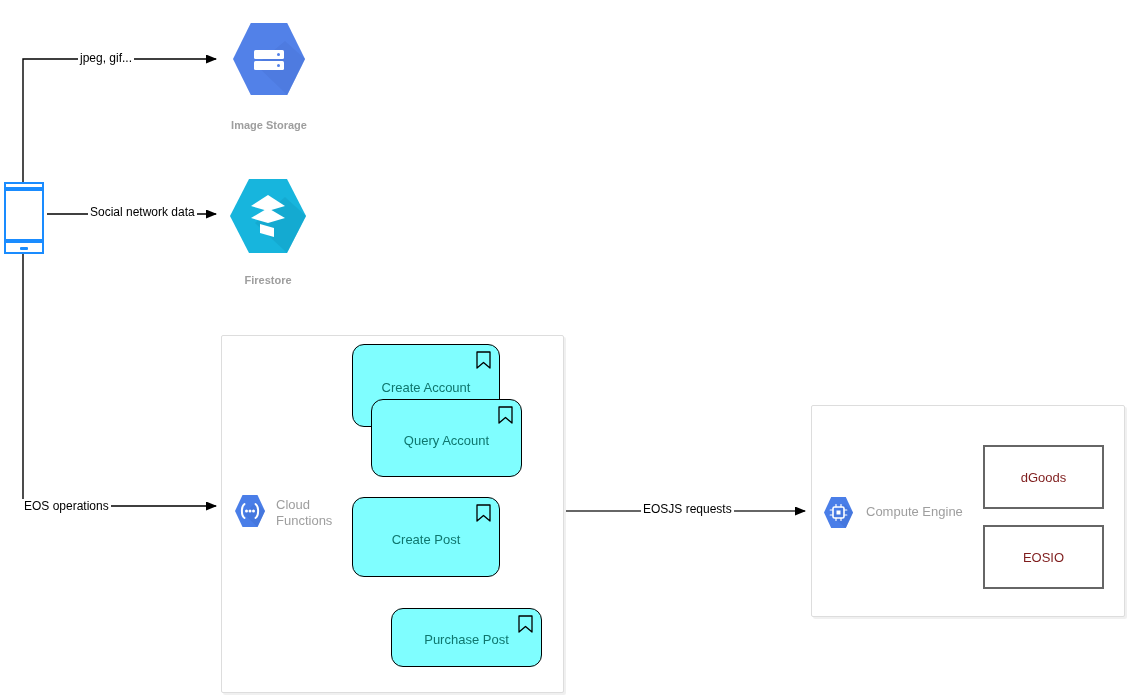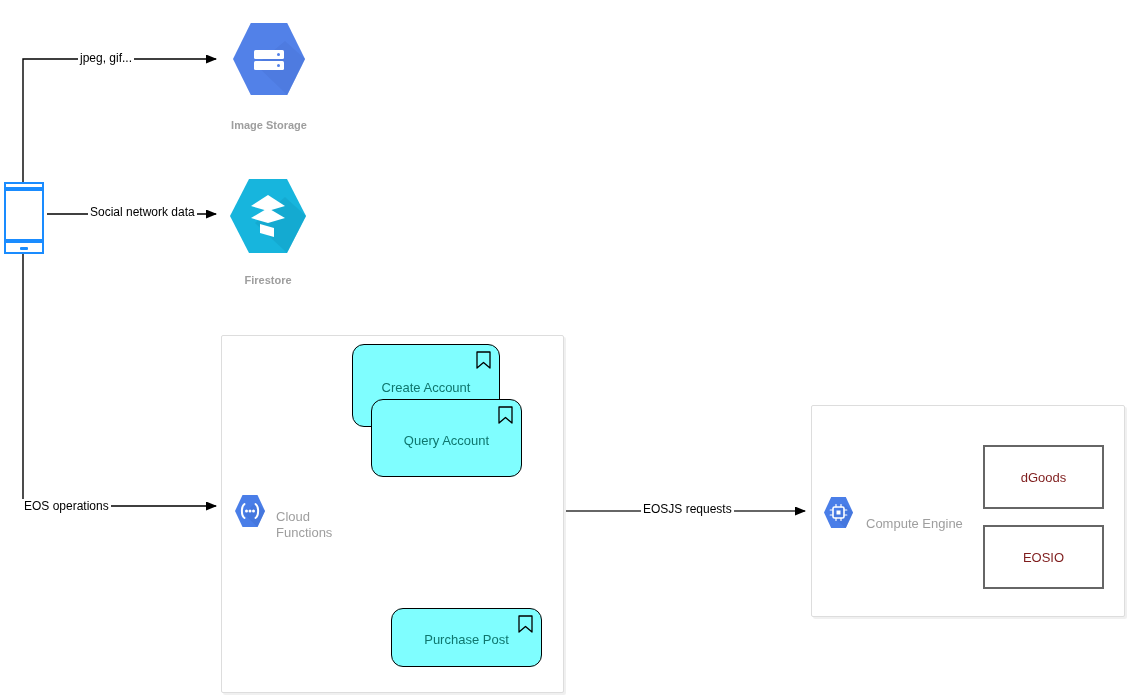--- a/index.html
+++ b/index.html
@@ -46,21 +46,20 @@
     color: #9e9e9e;
     white-space: nowrap;
     text-align: center;
   }
   .node-label-plain {
     position: absolute;
     font-size: 13px;
     color: #9e9e9e;
     line-height: 16px;
     white-space: pre-line;
-    margin-top: 12px;
   }
 
   
   .phone {
     position: absolute;
     box-sizing: border-box;
     border: 2px solid #1a8cff;
     background: #ffffff;
   }
   .phone-bar {
@@ -223,20 +222,26 @@
     <span class="task-text">Create Account</span>
   </div>
 
   <div class="task-card" style="left:371px; top:399px; width:151px; height:78px; z-index:4;align-items:center;">
     <svg class="bookmark-icon" viewBox="0 0 15 18">
       <path d="M1,1 L14,1 L14,17 L7.5,11.5 L1,17 Z" fill="none" stroke="#000000" stroke-width="1.3" stroke-linejoin="round"></path>
     </svg>
     <span class="task-text">Query Account</span>
   </div>
 
+  <div class="task-card" style="left:352px; top:497px; width:148px; height:80px; z-index:3;">
+    <svg class="bookmark-icon" viewBox="0 0 15 18">
+      <path d="M1,1 L14,1 L14,17 L7.5,11.5 L1,17 Z" fill="none" stroke="#000000" stroke-width="1.3" stroke-linejoin="round"></path>
+    </svg>
+    <span class="task-text">Create Post</span>
+  </div>
 
 
   <div class="task-card" style="left:391px; top:608px; width:151px; height:59px; z-index:5;">
     <svg class="bookmark-icon" viewBox="0 0 15 18">
       <path d="M1,1 L14,1 L14,17 L7.5,11.5 L1,17 Z" fill="none" stroke="#000000" stroke-width="1.3" stroke-linejoin="round"></path>
     </svg>
     <span class="task-text">Purchase Post</span>
   </div>
 
   <div class="group-box" style="left:811px; top:405px; width:314px; height:212px;"></div>

